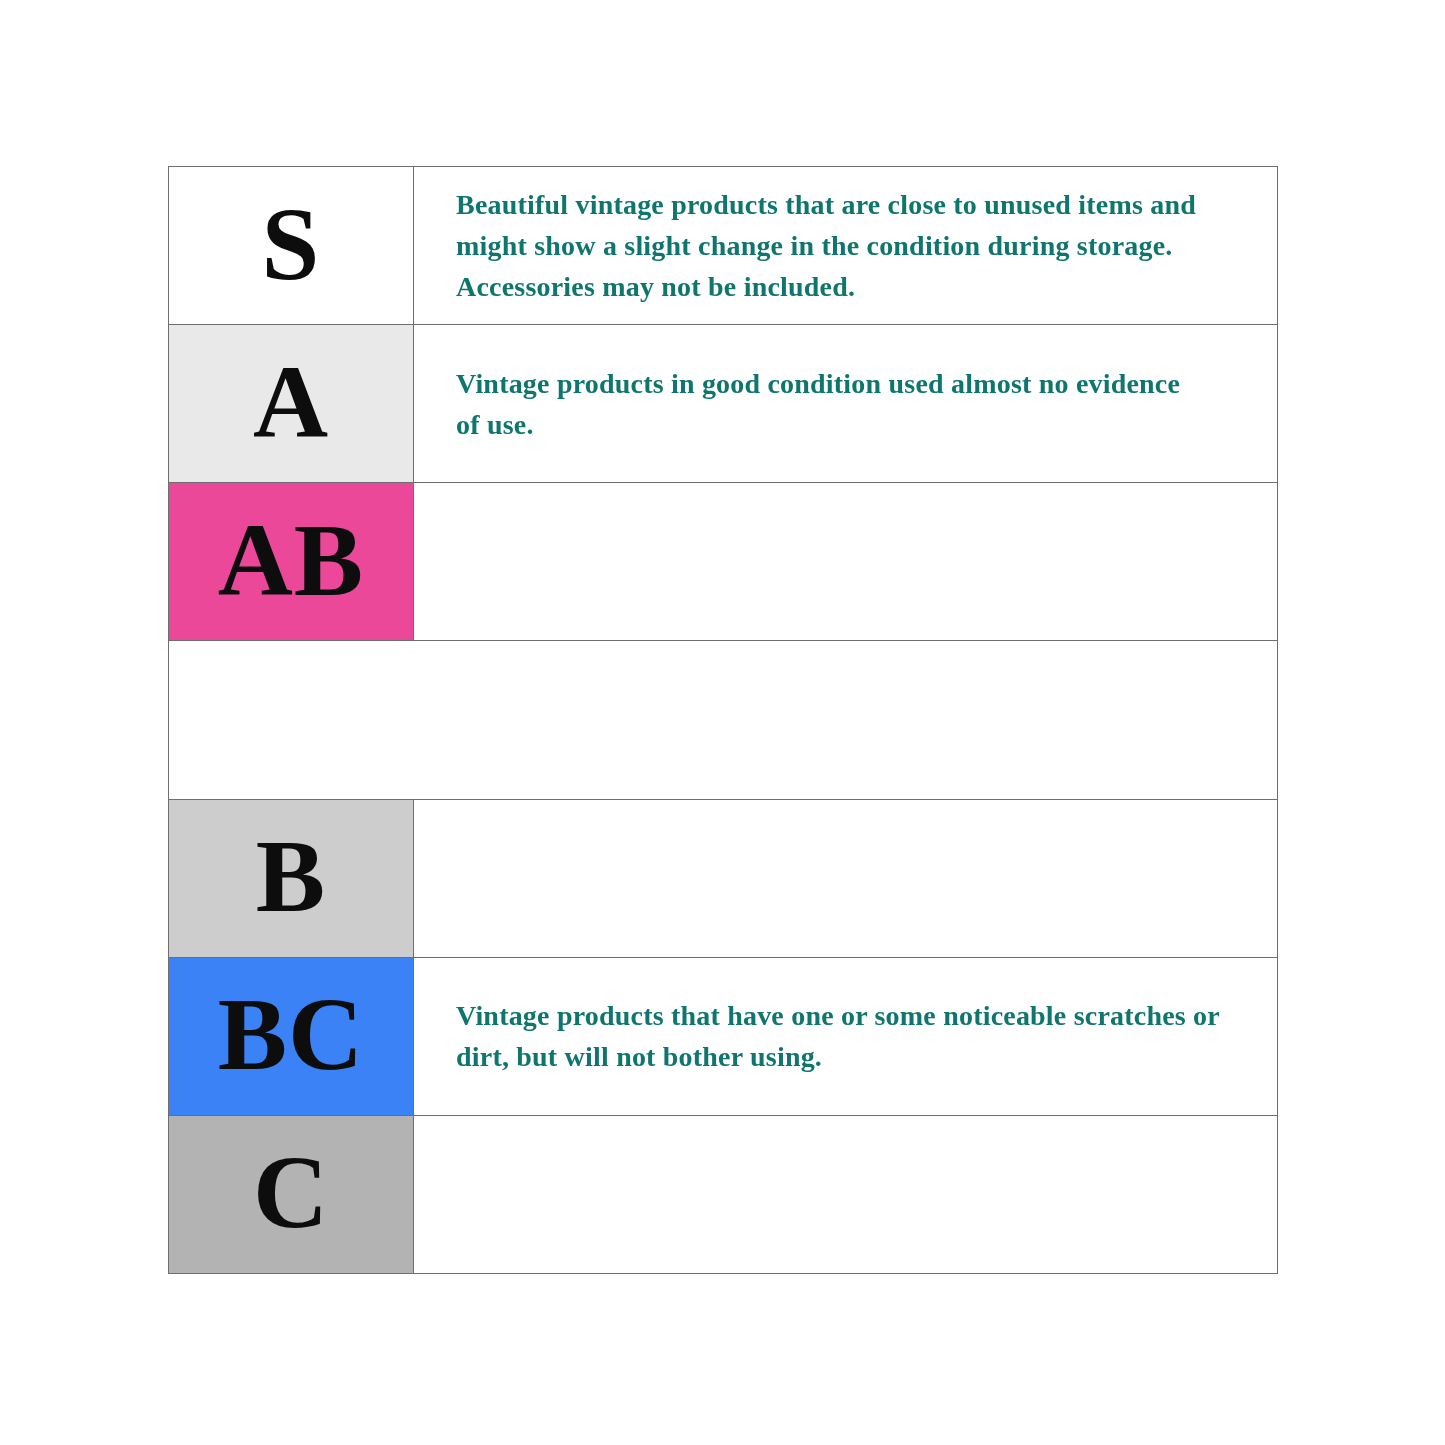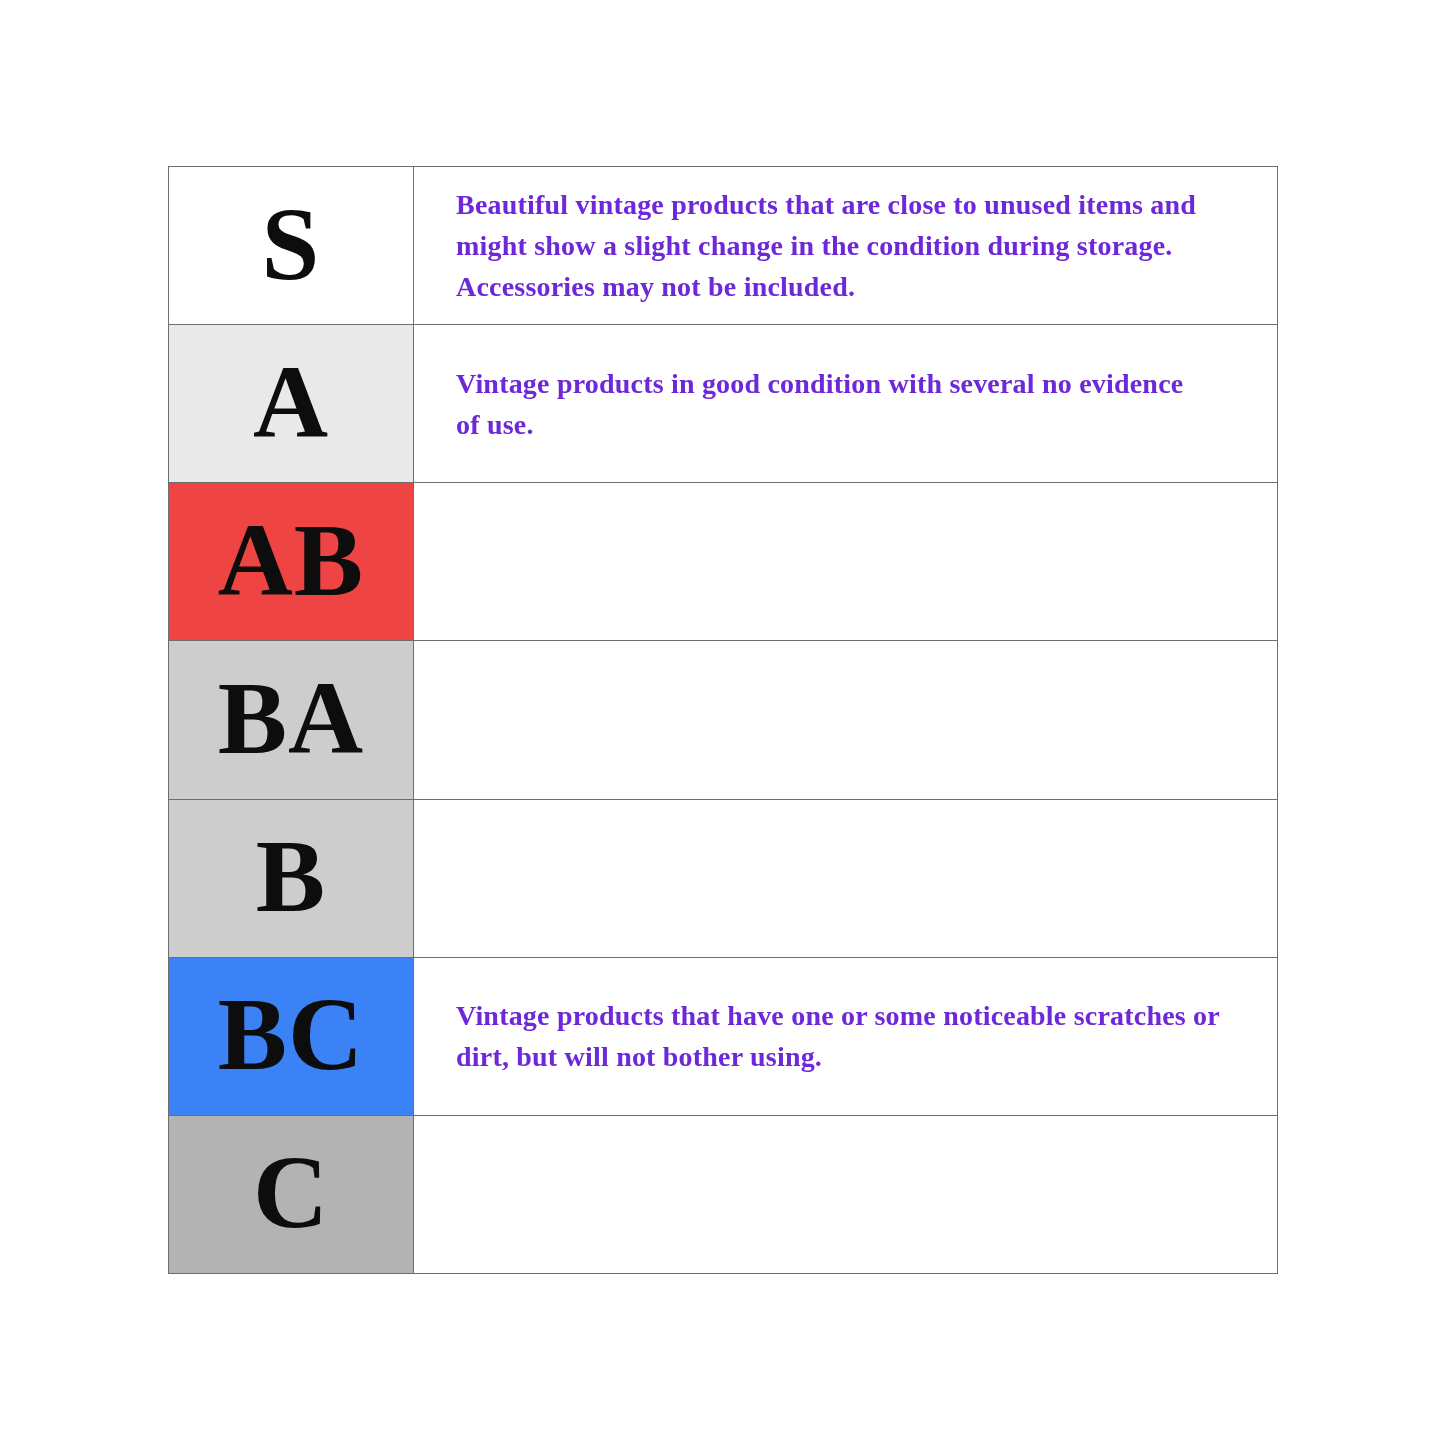--- a/index.html
+++ b/index.html
@@ -58,21 +58,21 @@
     display: flex;
     align-items: center;
     padding: 0 16px 0 42px;
     background: #ffffff;
   }
   .desc-text {
     margin: 0;
     font-size: 28px;
     font-weight: bold;
     line-height: 41px;
-    color: #6d28d9;
+    color: #0f766e;
     white-space: pre-line;
     letter-spacing: 0.2px;
   }
 </style>
 </head>
 <body>
 
 <div class="canvas">
   <div class="grade-table" id="grade-table">
   <div class="row">
@@ -84,35 +84,32 @@
 might show a slight change in the condition during storage.
 Accessories may not be included.</p>
     </div>
   </div>
 
   <div class="row">
     <div class="grade-cell" style="background: rgb(233, 233, 233);">
       <span class="grade-letter">A</span>
     </div>
     <div class="desc-cell">
-      <p class="desc-text">Vintage products in good condition with several no evidence
+      <p class="desc-text">Vintage products in good condition used almost no evidence
 of use.</p>
     </div>
   </div>
 
   <div class="row">
-    <div class="grade-cell" style="background: #ef4444; font-family: Liberation Serif, serif;">
+    <div class="grade-cell" style="background: #ec4899; font-family: Liberation Serif, serif;">
       <span class="grade-letter">AB</span>
     </div>
   </div>
 
   <div class="row">
-    <div class="grade-cell" style="background: rgb(205, 205, 205);">
-      <span class="grade-letter">BA</span>
-    </div>
   </div>
 
   <div class="row">
     <div class="grade-cell" style="background: rgb(205, 205, 205);">
       <span class="grade-letter">B</span>
     </div>
   </div>
 
   <div class="row">
     <div class="grade-cell" style="background: #3b82f6;">

